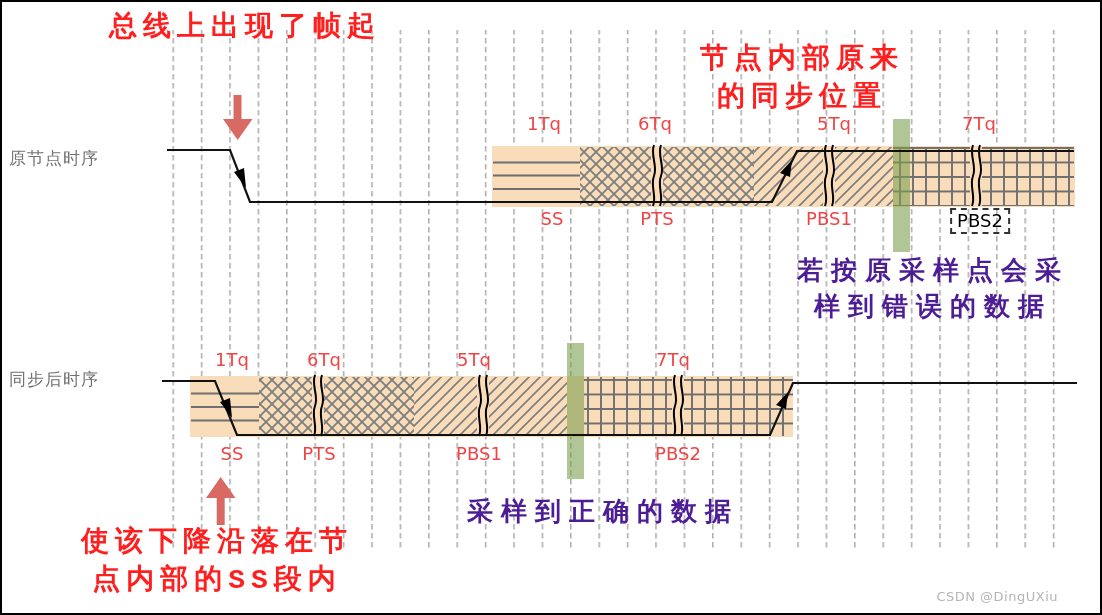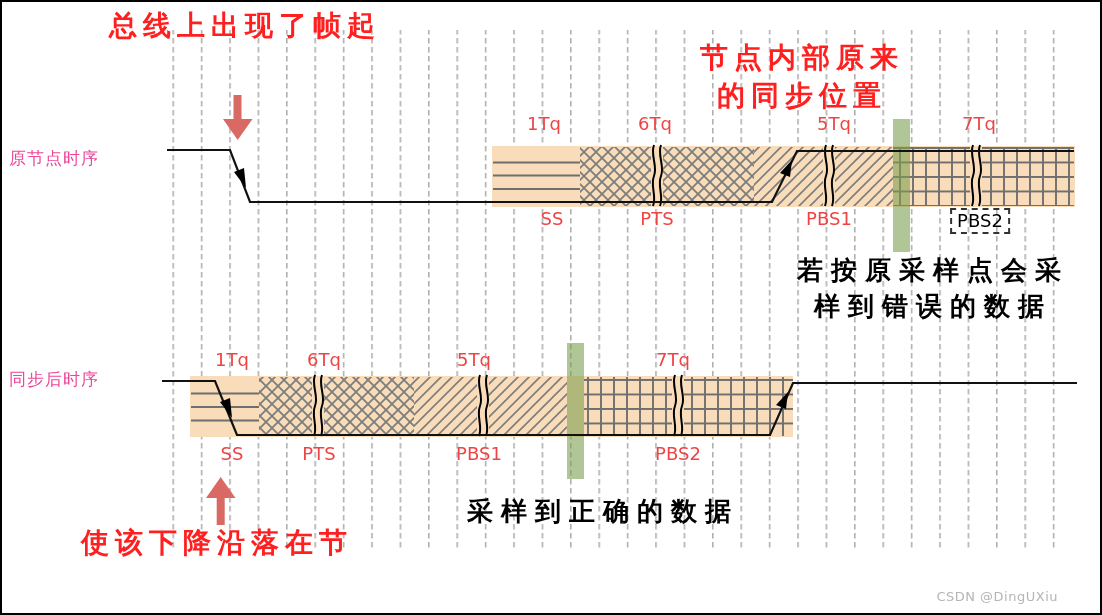--- a/index.html
+++ b/index.html
@@ -8,28 +8,28 @@
     border:2px solid #000; background:#fff; overflow:hidden;
     font-family:"DejaVu Sans", sans-serif;
   }
   .canvas svg{position:absolute;left:0;top:0;}
   .lbl{
     position:absolute; transform:translateX(-50%);
     font:18px/1.15 "DejaVu Sans", sans-serif; color:#ef4444; white-space:nowrap;
   }
   .side-label{
     position:absolute; font:17px/1.2 "DejaVu Sans", sans-serif;
-    color:#ec4899; letter-spacing:1px; white-space:nowrap;
+    color:#737373; letter-spacing:1px; white-space:nowrap;
   }
   .anno{
     position:absolute; transform:translateX(-50%); text-align:center;
     font-weight:bold; white-space:nowrap;
   }
   .anno.red{color:#ff1f1f; font-size:28px; line-height:38px; letter-spacing:6px;}
-  .anno.green{color:#000000; font-size:26px; line-height:36px; letter-spacing:8px;}
+  .anno.green{color:#4c1d95; font-size:26px; line-height:36px; letter-spacing:8px;}
   .pbs2-box{
     position:absolute; transform:translateX(-50%);
     border:2px dashed #333; padding:0 5px; background:transparent;
     font:18px/1.2 "DejaVu Sans", sans-serif; color:#000; white-space:nowrap;
   }
   .watermark{
     position:absolute; right:42px; top:587px;
     font:13px/1.2 "DejaVu Sans", sans-serif; color:#b5b5b5; letter-spacing:0.5px;
   }
 </style>
@@ -161,19 +161,20 @@
 
   <div class="anno green" style="left:931px; top:250px;">
     <div>若按原采样点会采</div>
     <div>样到错误的数据</div>
   </div>
 
   <div class="anno green" style="left:601px; top:491px;">
     <div>采样到正确的数据</div>
   </div>
 
-  <div class="anno red" style="left:215px; top:522px;">
+  <div class="anno red" style="left:215px; top:522px;font-family:Liberation Mono, monospace;">
     <div>使该下降沿落在节</div>
+    <div>点内部的SS段内</div>
   </div>
 
   <div class="watermark">CSDN @DingUXiu</div>
 
 </div>
 
 </body></html>

